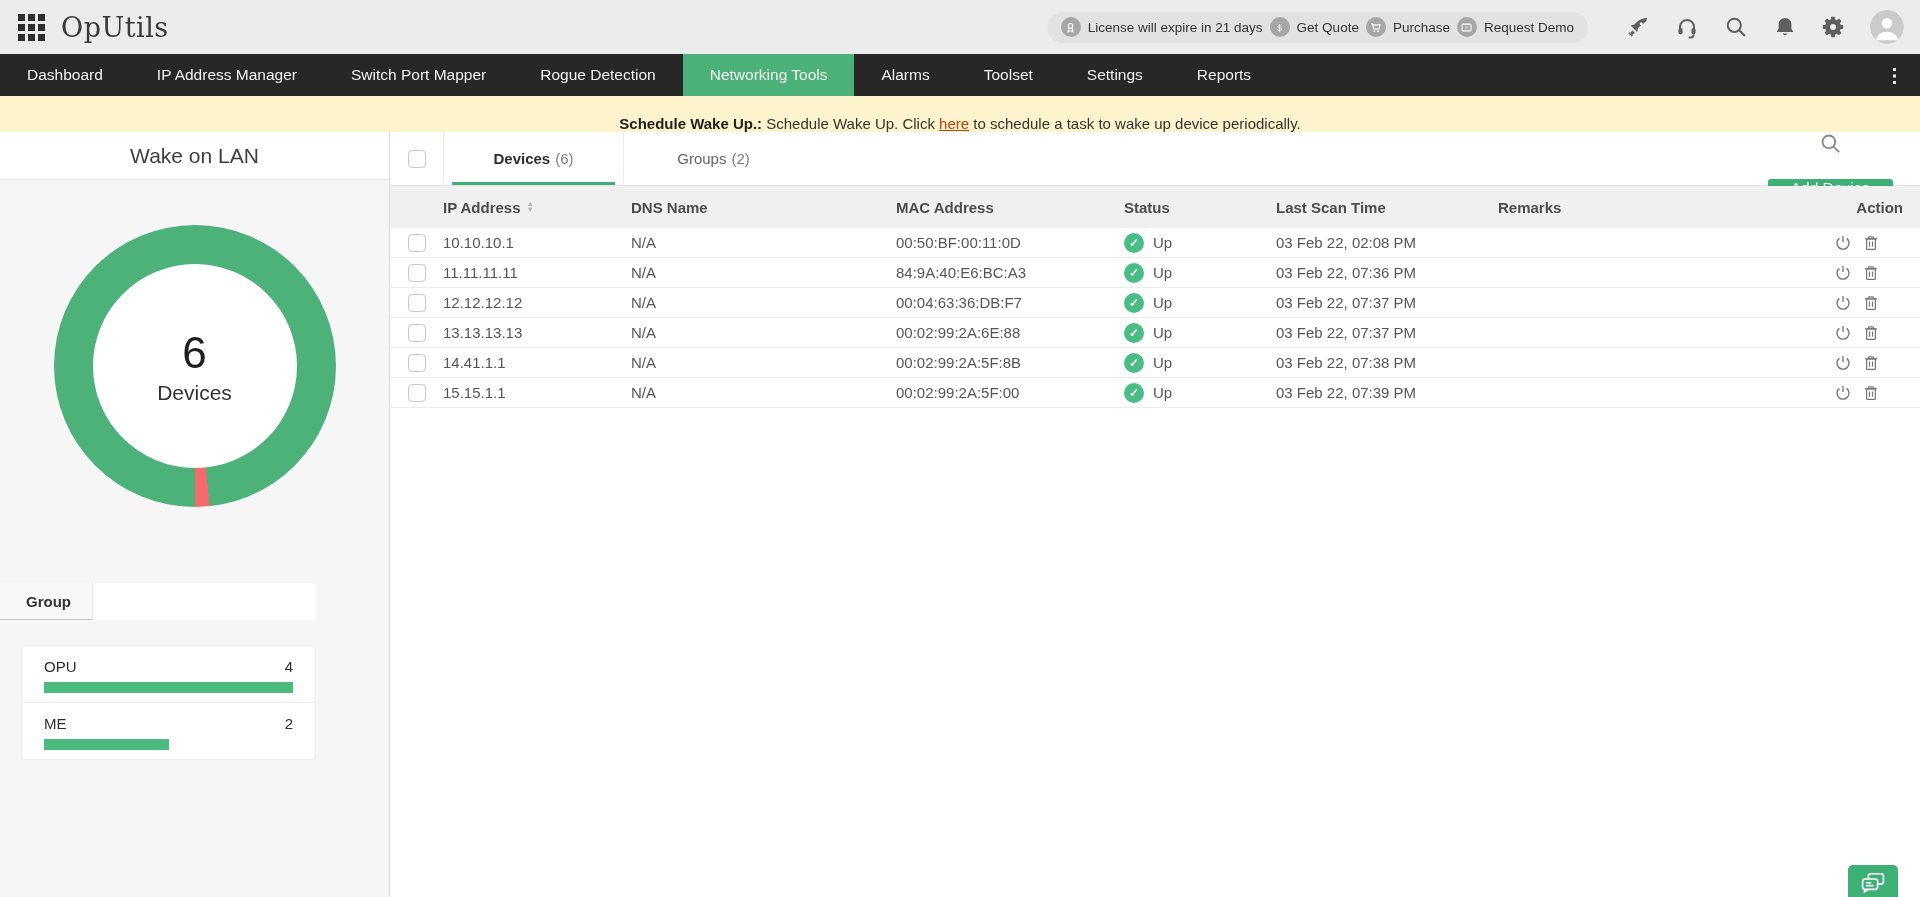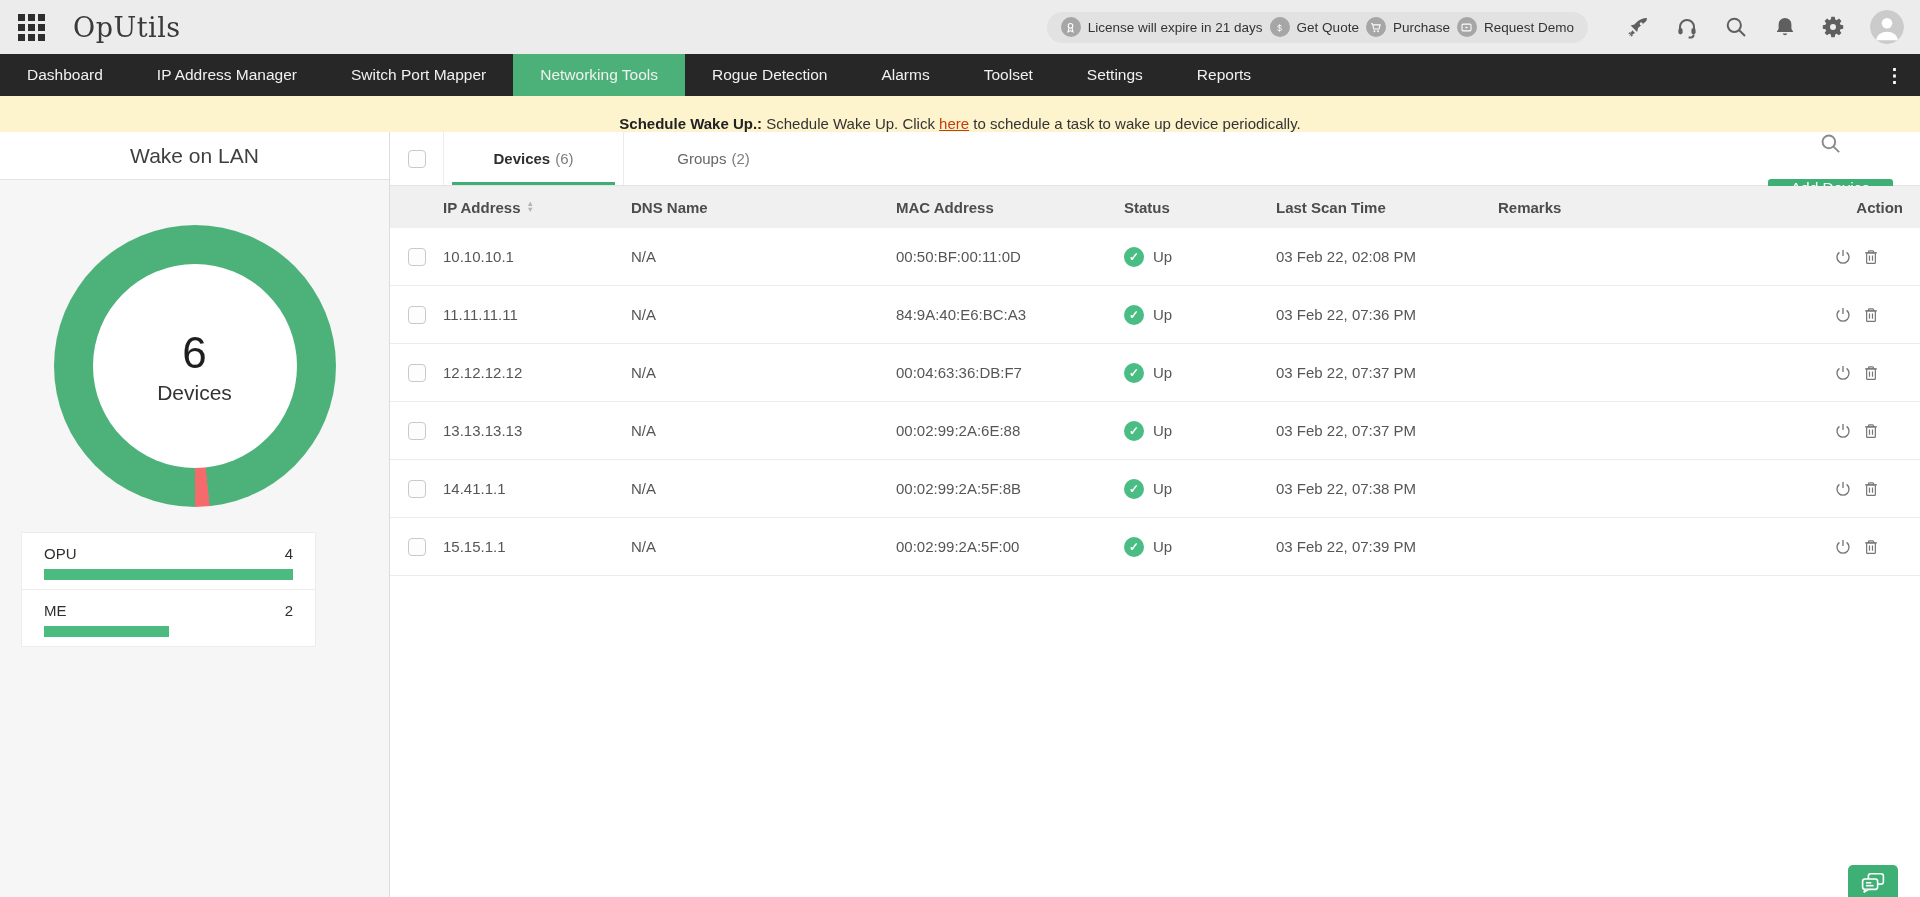--- a/index.html
+++ b/index.html
@@ -2,21 +2,21 @@
 <html><head>
 <meta charset="utf-8">
 <style>
   * { margin:0; padding:0; box-sizing:border-box; }
   html,body { background:#fff; }
   body { font-family:"Liberation Sans", sans-serif; }
   .screen { position:relative; width:1920px; height:897px; overflow:hidden; background:#fff; }
 
   
   .topbar { height:54px; background:#ececec; display:flex; align-items:center; justify-content:space-between; padding:0 16px 0 18px; }
-  .topbar-left { display:flex; align-items:center; gap:28px; }
+  .topbar-left { display:flex; align-items:center; gap:16px; }
   .grid-icon { width:27px; height:27px; display:grid; grid-template-columns:repeat(3,7px); grid-template-rows:repeat(3,7px); gap:3px; cursor:pointer; }
   .grid-icon i { background:#2e2e2e; }
   .logo { font-family:"DejaVu Serif", serif; font-size:27px; color:#3a3a3a; letter-spacing:0.5px; }
   .topbar-right { display:flex; align-items:center; gap:23px; }
   .license-pill { display:flex; align-items:center; gap:7px; background:#e2e2e2; border-radius:16px; height:31px; padding:0 14px; font-size:13.5px; color:#333; margin-right:14px; }
   .pill-icon { width:20px; height:20px; border-radius:50%; background:#a6a6a6; display:flex; align-items:center; justify-content:center; flex:none; }
   .pill-icon svg { width:15px; height:15px; }
   .pill-link { color:#333; text-decoration:none; cursor:pointer;text-align:right; }
   .top-icon { width:26px; height:26px; display:flex; align-items:center; justify-content:center; cursor:pointer; }
   .top-icon svg { width:24px; height:24px; }
@@ -69,21 +69,21 @@
   .search-btn { width:26px; height:26px; display:flex; align-items:center; justify-content:center; cursor:pointer; }
   .search-btn svg { width:23px; height:23px; }
   .add-btn { background:#3eb075; color:#fff; border:none; font-family:inherit; font-size:15.5px; height:37px; padding:0 23px; border-radius:3px; cursor:pointer; }
 
   .grid-cols { display:grid; grid-template-columns:53px 188px 265px 228px 152px 222px 1fr 130px; align-items:center; }
   .table-header { height:42px; background:#f0f0f0; font-size:15px; color:#4c4c4c; font-weight:600; }
   .th { display:flex; align-items:center; gap:6px; cursor:default; }
   .th.sortable { cursor:pointer; }
   .sort-arrows { display:flex; flex-direction:column; line-height:6px; font-size:7.5px; color:#b3b3b3; }
   .th-action { justify-content:flex-end; padding-right:17px; }
-  .trow { height:58px; border-bottom:1px solid #ececec; font-size:15px; color:#565656; }
+  .trow { height:30px; border-bottom:1px solid #ececec; font-size:15px; color:#565656; }
   .cell { overflow:hidden; white-space:nowrap; text-overflow:ellipsis; }
   .status-cell { display:flex; align-items:center; gap:9px; }
   .check-circle { width:20px; height:20px; border-radius:50%; background:#49bd83; color:#fff; font-size:12px; font-weight:bold; display:flex; align-items:center; justify-content:center; flex:none; }
   .action-cell { display:flex; justify-content:flex-end; gap:9px; padding-right:40px; }
   .action-icon { width:19px; height:19px; display:flex; align-items:center; justify-content:center; cursor:pointer; }
   .action-icon svg { width:18px; height:18px; }
 
   
   .chat-widget { position:absolute; right:22px; bottom:0; width:50px; height:32px; background:#3eb075; border-radius:5px 5px 0 0; display:flex; align-items:flex-end; justify-content:center; cursor:pointer; }
   .chat-widget svg { width:30px; height:28px; }
@@ -180,22 +180,22 @@
             <path d="M6.5 32a11.5 9 0 0 1 23 0z" fill="#fff"></path>
           </svg>
       </span>
     </div>
   </header>
 
   <nav class="navbar">
     <div class="nav-item">Dashboard</div>
     <div class="nav-item">IP Address Manager</div>
     <div class="nav-item">Switch Port Mapper</div>
+    <div class="nav-item">Rogue Detection</div>
     <div class="nav-item active">Networking Tools</div>
-    <div class="nav-item">Rogue Detection</div>
     <div class="nav-item">Alarms</div>
     <div class="nav-item">Toolset</div>
     <div class="nav-item">Settings</div>
     <div class="nav-item">Reports</div>
     <div class="nav-kebab">⋮</div>
   </nav>
 
   <div class="banner">
     <b>Schedule Wake Up.:</b>
       <span> Schedule Wake Up. Click </span>
@@ -207,20 +207,23 @@
 
     <aside class="sidebar">
       <div class="sidebar-title-row">
         <h1 class="sidebar-title">Wake on LAN</h1>
       </div>
       <div class="donut" style="background: conic-gradient(rgb(77, 178, 122) 0deg, rgb(77, 178, 122) 174deg, rgb(245, 107, 107) 174deg, rgb(245, 107, 107) 180deg, rgb(77, 178, 122) 180deg, rgb(77, 178, 122) 360deg);">
         <div class="donut-hole">
           <div class="donut-value">6</div>
           <div class="donut-label">Devices</div>
         </div>
+      </div>
+      <div class="group-tab-row">
+        <div class="group-tab">Group</div>
       </div>
       <div class="group-card">
         <div class="group-row">
           <div class="group-row-top">
             <span>OPU</span>
             <span>4</span>
           </div>
           <div class="bar-track">
             <div class="bar" style="width: 100%;"></div>
           </div>

